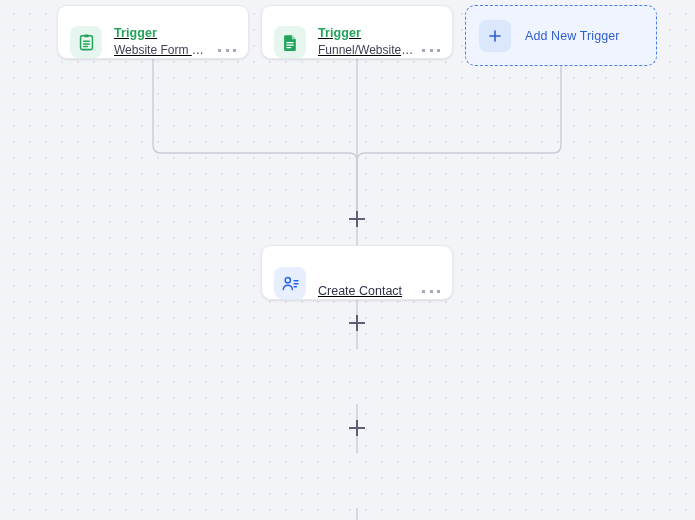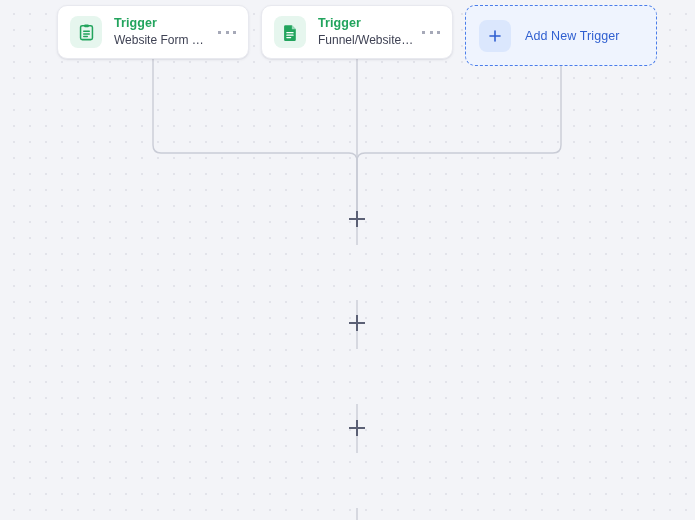--- a/index.html
+++ b/index.html
@@ -36,22 +36,23 @@
 
   
   .node {
     position: absolute;
     box-sizing: border-box;
     background: #ffffff;
     border: 1px solid #e8e9ef;
     border-radius: 10px;
     box-shadow: 0 1px 3px rgba(24, 32, 61, 0.07), 0 1px 1px rgba(24, 32, 61, 0.04);
     display: flex;
-    align-items: center;
+    align-items: flex-end;
     padding: 0 12px;
+    text-decoration: underline;
   }
 
   .icon-box {
     width: 32px;
     height: 32px;
     border-radius: 8px;
     flex: 0 0 auto;
     display: flex;
     align-items: center;
     justify-content: center;
@@ -241,20 +242,39 @@
       <svg width="16" height="16" viewBox="0 0 24 24" stroke="#2f5fd0" stroke-width="2.4" stroke-linecap="round">
         <line x1="12" y1="4.5" x2="12" y2="19.5"></line>
         <line x1="4.5" y1="12" x2="19.5" y2="12"></line>
       </svg>
     </div>
     <div class="add-trigger-label">Add New Trigger</div>
   </div>
 
   <div class="plus-btn" style="left:349px; top:211px;"></div>
 
+  <div class="node" id="action-create-contact" style="left:261px; top:245px; width:192px; height:55px;">
+    <div class="icon-box blue">
+      <svg width="19" height="19" viewBox="0 0 24 24" fill="none" stroke="#2563eb" stroke-width="1.9" stroke-linecap="round" stroke-linejoin="round">
+        <circle cx="8.6" cy="7.8" r="3.3"></circle>
+        <path d="M2.9 19.6c0-3.3 2.6-5.5 5.7-5.5s5.7 2.2 5.7 5.5"></path>
+        <line x1="16.6" y1="8.4" x2="21.4" y2="8.4"></line>
+        <line x1="16.6" y1="12.4" x2="21.4" y2="12.4"></line>
+        <line x1="16.6" y1="16.2" x2="19.4" y2="16.2"></line>
+      </svg>
+    </div>
+    <div class="node-text">
+      <div class="action-title">Create Contact</div>
+    </div>
+    <div class="kebab">
+      <i></i>
+      <i></i>
+      <i></i>
+    </div>
+  </div>
 
   <div class="plus-btn" style="left:349px; top:315px;"></div>
 
 
   <div class="plus-btn" style="left:349px; top:420px;"></div>
 
 
 </div>
 
 </body></html>

